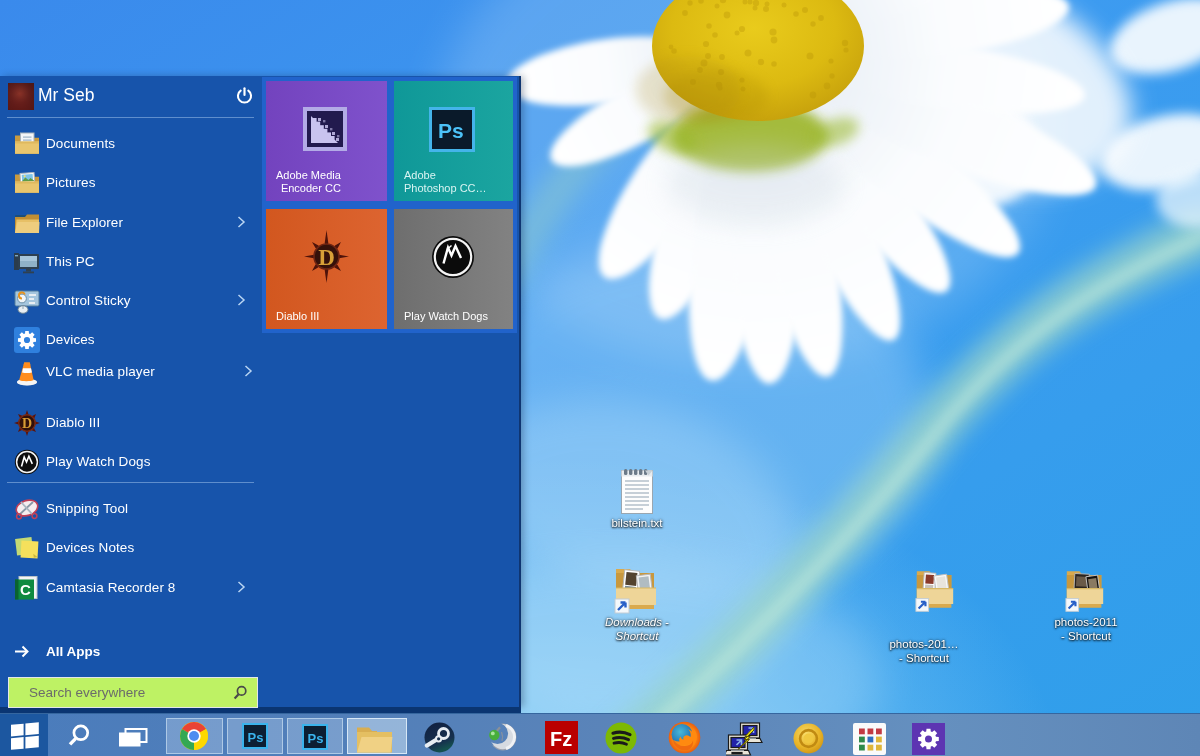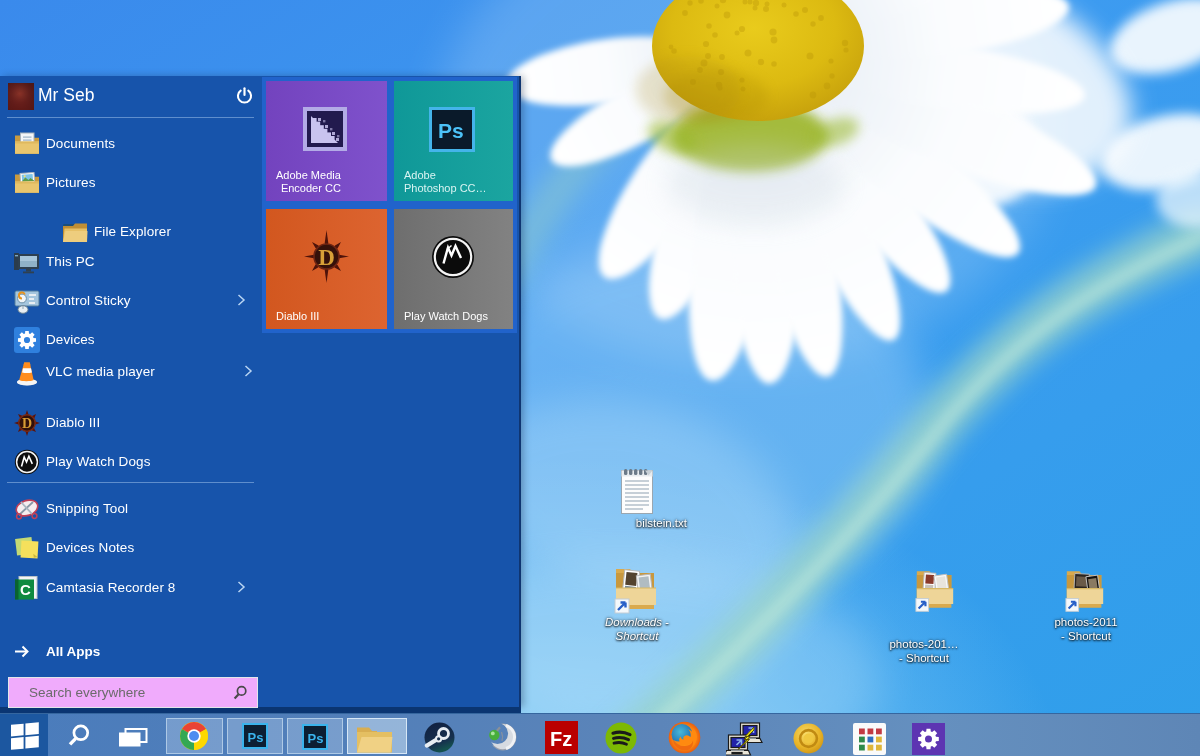--- a/index.html
+++ b/index.html
@@ -8,21 +8,21 @@
 #menustrip{position:absolute;left:0;top:707px;width:521px;height:7px;background:#0a3572;}
 .mi{position:absolute;left:0;width:260px;height:39px;}
 .mi .ic{position:absolute;left:13px;top:50%;margin-top:-14px;width:28px;height:28px;}
 .mi .lb{position:absolute;left:46px;top:50%;transform:translateY(-53%);color:#fff;font-size:13.5px;letter-spacing:.1px;white-space:nowrap;}
 .mi .ar{position:absolute;right:14px;top:50%;transform:translateY(-50%);color:#cfe0f5;font-size:15px;}
 .sep{position:absolute;left:7px;width:247px;height:1px;background:rgba(168,200,240,.5);}
 #uhead{position:absolute;left:0;top:76px;width:260px;height:42px;}
 #uname{position:absolute;left:38px;top:9px;color:#fff;font-size:17.5px;}
 #power{position:absolute;left:235px;top:10px;width:19px;height:19px;}
 #allapps{position:absolute;left:0;top:632px;width:260px;height:38px;}
-#srch{position:absolute;left:8px;top:677px;width:248px;height:29px;background:#f0abfc;border:1px solid #e2e6ea;}
+#srch{position:absolute;left:8px;top:677px;width:248px;height:29px;background:#bef264;border:1px solid #e2e6ea;}
 #srch .ph{position:absolute;left:20px;top:7px;color:#6b6b6b;font-size:13.5px;}
 
 .tile{position:absolute;width:121px;height:120px;}
 .tile .tlb{position:absolute;left:10px;bottom:7px;color:#fff;font-size:11px;line-height:12.5px;}
 
 #bar{position:absolute;left:0;top:713px;width:1200px;height:43px;background:linear-gradient(90deg,#4a7cbc 0%,#527fb9 30%,#5c85b9 55%,#6590bf 78%,#5e86b6 100%);border-top:1px solid #35669f;box-sizing:border-box;}
 #startbtn{position:absolute;left:0;top:0;width:48px;height:43px;background:#1c57a0;}
 .cell{position:absolute;top:4px;height:36px;background:rgba(196,220,244,.33);border:1px solid rgba(220,238,252,.55);box-sizing:border-box;}
 
 .dlab{position:absolute;color:#fff;font-size:11.5px;text-align:center;line-height:14px;text-shadow:0 1px 2px rgba(0,0,0,.95),0 0 3px rgba(0,0,0,.8);}
@@ -195,21 +195,21 @@
           <rect x="9" y="5.5" width="11" height="6.5" fill="#7ec3e8"></rect>
           <path d="M9 12l3.5-3.5 3 2.6 2-1.8 3.5 2.7v.5H9z" fill="#5e9c48"></path>
           <circle cx="12" cy="7" r="1" fill="#f7e26b"></circle>
         </g>
         <path d="M2 12.5h24v11.3H2z" fill="#e9c66e"></path>
         <path d="M2 12.5h24v2H2z" fill="#dfb95e"></path>
       </svg>
       <span class="lb">Pictures</span>
     </div>
 
- <div class="mi" style="top:212px;margin-left:48px;">
+ <div class="mi" style="top:203px;">
       <svg class="ic" viewBox="0 0 28 28">
         <rect x="2" y="6" width="24" height="16" rx="1" fill="#1c4e7a"></rect>
         <path d="M2 8h10l2-2.6h12V24H2z" fill="#c08e34"></path>
         <path d="M3.5 10.5H26V24H2z" fill="#e7c066"></path>
         <path d="M2 24l2.5-11h22L26 24z" fill="#eecd7e"></path>
       </svg>
       <span class="lb">File Explorer</span>
       <span class="ar"><svg width="9" height="13" viewBox="0 0 9 13">
           <path d="M1.5 1.5 7 6.5 1.5 11.5" stroke="#b8d4f2" stroke-width="1.5" fill="none"></path>
         </svg></span>
@@ -420,21 +420,21 @@
         <path d="M5 13h24"></path>
         <path d="M5 17h24"></path>
         <path d="M5 21h24"></path>
         <path d="M5 25h24"></path>
         <path d="M5 29h24"></path>
         <path d="M5 33h24"></path>
         <path d="M5 37h24"></path>
         <path d="M5 41h18"></path>
       </g>
  </svg>
- <div class="dlab" style="left:587px;top:516px;width:100px;text-align:right;">bilstein.txt</div>
+ <div class="dlab" style="left:587px;top:516px;width:100px;">bilstein.txt</div>
 
  <svg class="abs" style="left:614px;top:563px;" width="44" height="52" viewBox="0 0 44 52">
   <path d="M2 6h14l3 4h21v36H2z" fill="#d9aa4e"></path>
   <path d="M2 10h38v32H2z" fill="#c8983e"></path>
   <g transform="rotate(6,22,24)">
         <rect x="9" y="8" width="15" height="24" fill="#fff" stroke="#b8b8b8"></rect>
         <rect x="11" y="10" width="11" height="13" fill="#54432f"></rect>
         <rect x="11" y="24" width="11" height="6" fill="#7a8a94"></rect>
       </g>
   <g transform="rotate(-7,30,26)">

